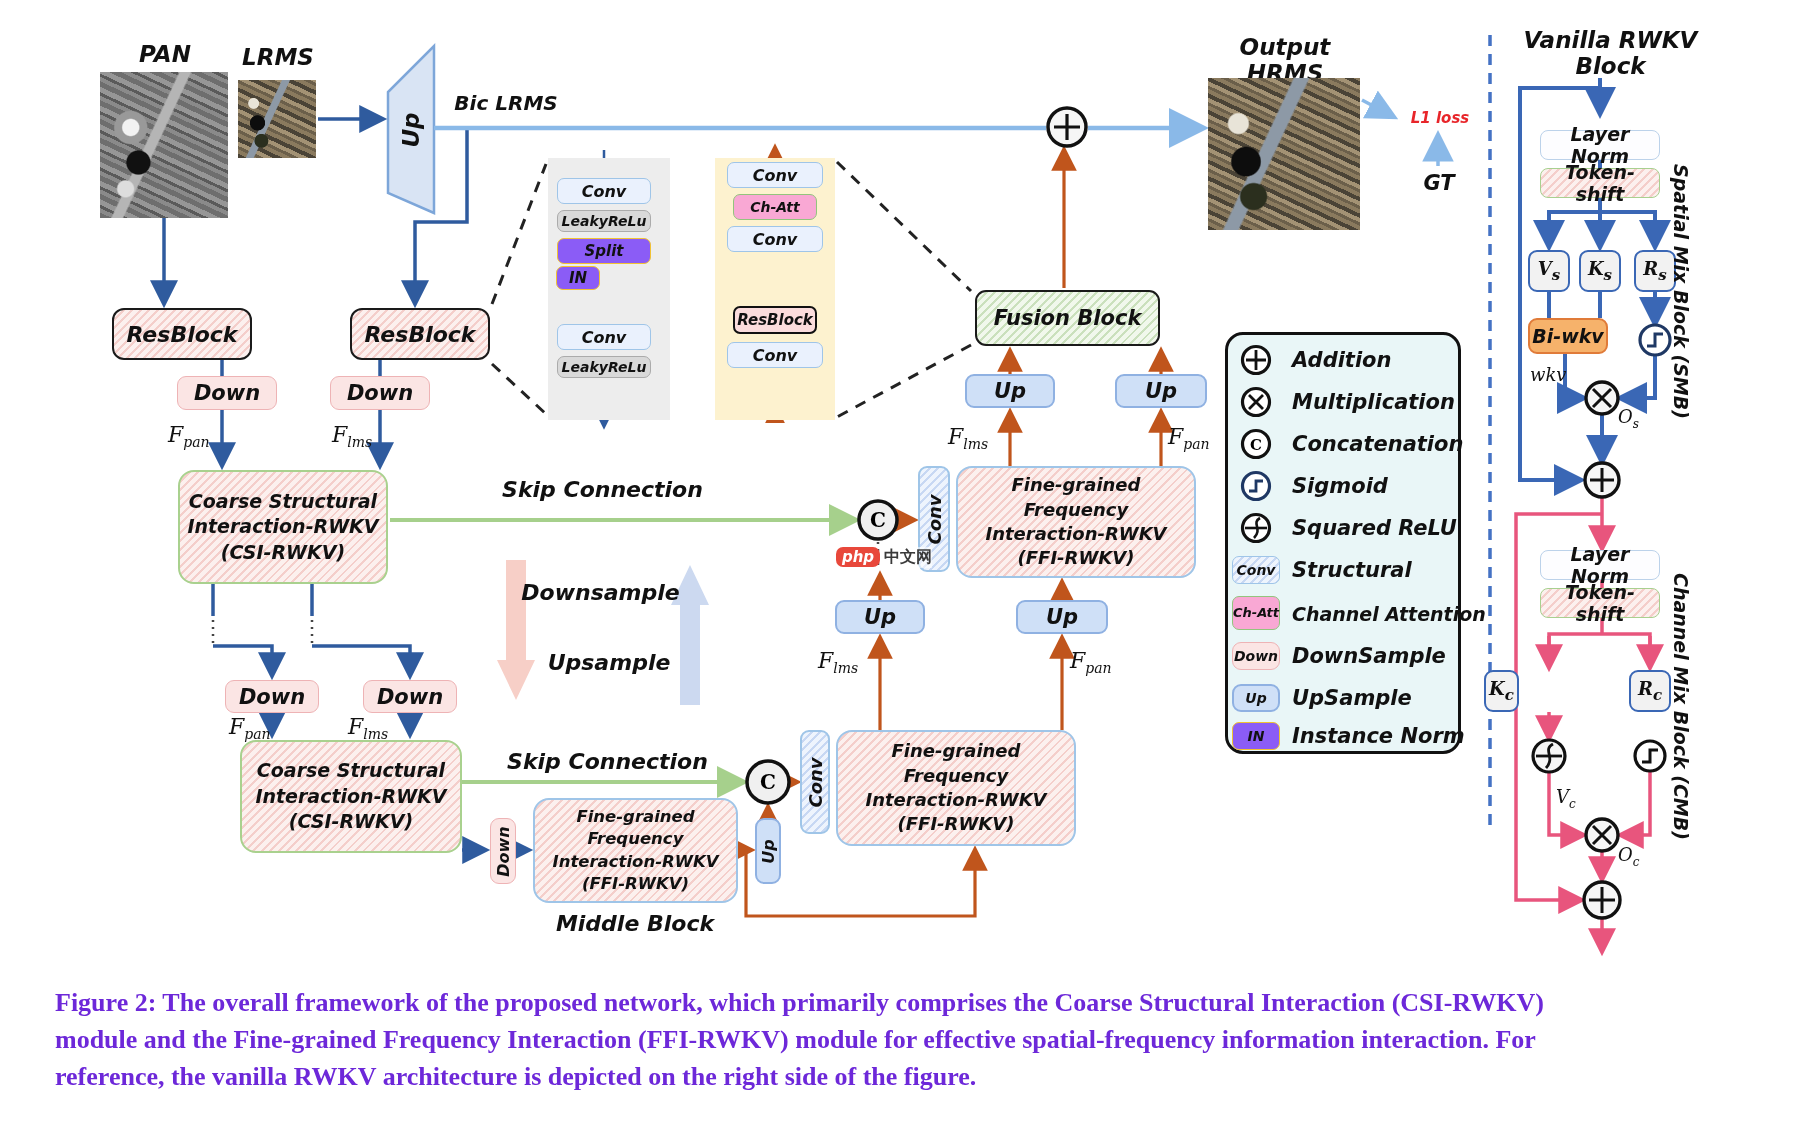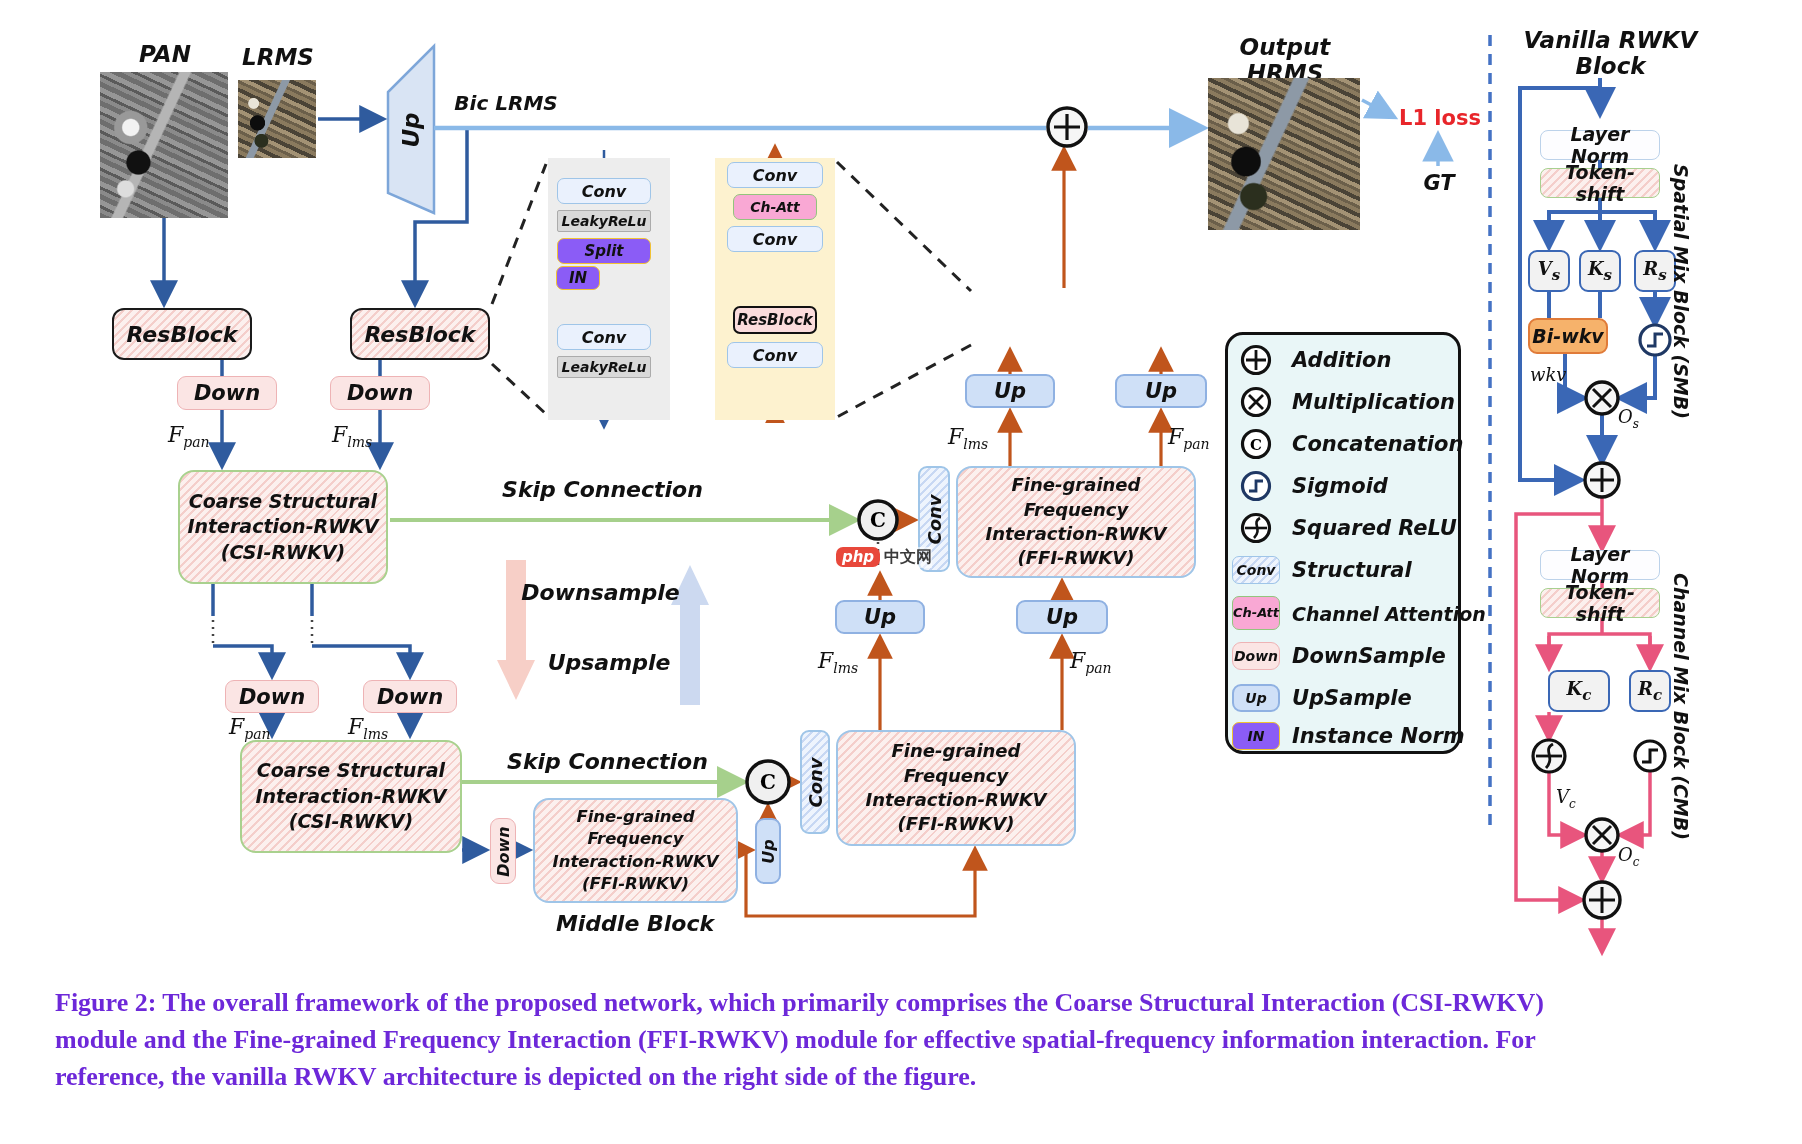--- a/index.html
+++ b/index.html
@@ -14,21 +14,21 @@
   .h-blue{background-color:#eef4fd;background-image:repeating-linear-gradient(135deg,rgba(110,150,220,.30) 0 2px,rgba(0,0,0,0) 2px 6px);}
   
   .resblock{border:2.5px solid #1a1a1a;border-radius:12px;font-size:22px;}
   .resblock-sm{background:#fbdcdc;border:2px solid #111;border-radius:7px;font-size:15px;}
   .csi{border:2px solid #a9d18e;border-radius:16px;font-size:19px;line-height:1.35;}
   .ffi{border:2px solid #9fc5e8;border-radius:16px;font-size:18px;line-height:1.35;}
   .fusion{border:2.5px solid #1a1a1a;border-radius:11px;font-size:21px;}
   .downchip{background:#fbe5e4;border:1.5px solid #eeb3b5;border-radius:9px;font-size:21px;}
   .upchip{background:#cfe0f7;border:2px solid #8fb1e2;border-radius:9px;font-size:21px;}
   .convchip{background:#eaf1fd;border:1.5px solid #9fc5e8;border-radius:7px;font-size:16px;}
-  .graychip{background:#d9d9d9;border:1.5px solid #ababab;border-radius:2px;font-size:14px;}
+  .graychip{background:#d9d9d9;border:1.5px solid #ababab;border-radius:7px;font-size:14px;}
   .yellowchip{background:#8b5cf6;border:1.5px solid #f1c232;border-radius:7px;font-size:15px;}
   .greenchip{background:#f9a8d4;border:1.5px solid #93c47d;border-radius:7px;font-size:14px;}
   .inset-gray{background:#ededed;}
   .inset-yellow{background:#fdf2cf;}
   .legendbox{background:#e9f6f7;border:3px solid #111;border-radius:18px;}
   .legend-label{font-size:21px;display:flex;align-items:center;}
   .smb{background:#fbe3cd;border:1.5px solid #969696;border-radius:14px;}
   .cmb{background:#e3f1f8;border:1.5px solid #a8c8dd;border-radius:14px;}
   .vkr{background:#f2f2f2;border:2px solid #3a67b5;border-radius:9px;font-family:"DejaVu Serif",serif;font-style:italic;font-size:18px;font-weight:bold;}
   .biwkv{background:#f6b26b;border:2px solid #e07b39;border-radius:9px;font-size:19px;}
@@ -50,21 +50,21 @@
   .sat-color{background:
     radial-gradient(circle at 25% 55%, #0d0d0d 0 10%, rgba(0,0,0,0) 11%),
     radial-gradient(circle at 20% 30%, #e8e4d8 0 6%, rgba(0,0,0,0) 7%),
     radial-gradient(circle at 30% 78%, #2b2f1e 0 8%, rgba(0,0,0,0) 9%),
     linear-gradient(115deg, rgba(0,0,0,0) 38%, #8d99a6 39% 45%, rgba(0,0,0,0) 46%),
     repeating-linear-gradient(25deg, #4a4336 0 4px, #8a7a5e 4px 8px, #6b5f4a 8px 11px, #a39274 11px 15px);}
   .php-pill{background:#e8483b;color:#fff;font-style:italic;font-weight:bold;border-radius:7px;
     padding:1px 6px;font-size:15px;margin-right:4px;}
   .php-site{color:#3a3a3a;font-size:16px;font-weight:600;background:rgba(255,255,255,.55);}
   .caption{font-family:"Liberation Serif","DejaVu Serif",serif;font-weight:bold;font-size:26px;line-height:1.42;color:#6d28d9;}
-  .l1{color:#e8252a;font-weight:bold;font-size:21px;text-align:right;}
+  .l1{color:#e8252a;font-style:italic;font-weight:bold;font-size:15px;text-align:right;}
   .skiplab,.samplab{font-style:italic;font-weight:bold;font-size:22px;}
   .mblab{font-style:italic;font-weight:bold;font-size:22px;}
   .biglab{font-style:italic;font-weight:600;font-size:22px;}
   svg text.ctext{font-family:"DejaVu Serif",serif;font-weight:bold;font-size:20px;}
   svg text.ctext-sm{font-family:"DejaVu Serif",serif;font-weight:bold;font-size:15px;}
 </style>
 </head>
 <body>
 
 <div id="fig">
@@ -314,20 +314,21 @@
   <div class="abs chip hand convchip" style="left:557px;top:324px;width:94px;height:26px;">Conv</div>
   <div class="abs chip hand graychip" style="left:557px;top:356px;width:94px;height:22px;">LeakyReLu</div>
 
   <div class="abs inset-yellow" style="left:715px;top:158px;width:120px;height:262px;"></div>
   <div class="abs chip hand convchip" style="left:727px;top:162px;width:96px;height:26px;">Conv</div>
   <div class="abs chip hand greenchip" style="left:733px;top:194px;width:84px;height:26px;">Ch-Att</div>
   <div class="abs chip hand convchip" style="left:727px;top:226px;width:96px;height:26px;">Conv</div>
   <div class="abs chip hand resblock-sm" style="left:733px;top:306px;width:84px;height:28px;">ResBlock</div>
   <div class="abs chip hand convchip" style="left:727px;top:342px;width:96px;height:26px;">Conv</div>
 
+  <div class="abs chip hand h-green fusion" style="left:975px;top:290px;width:185px;height:56px;">Fusion Block</div>
   <div class="abs chip hand upchip" style="left:965px;top:374px;width:90px;height:34px;">Up</div>
   <div class="abs chip hand upchip" style="left:1115px;top:374px;width:92px;height:34px;">Up</div>
   <div class="abs flabel" style="left:948px;top:424px;"><span>F</span><sub>lms</sub></div>
   <div class="abs flabel" style="left:1168px;top:424px;"><span>F</span><sub>pan</sub></div>
 
   <div class="abs chip hand h-blue vert-rot" style="left:918px;top:466px;width:32px;height:106px;border:2px solid #9fc5e8;border-radius:9px;">
     <span style="font-size:18px;">Conv</span>
   </div>
   <div class="abs chip hand h-pink ffi" style="left:956px;top:466px;width:240px;height:112px;">
     <div><span>Fine-grained Frequency</span><br><span>Interaction-RWKV</span><br><span>(FFI-RWKV)</span></div>
@@ -430,21 +431,21 @@
       <span><span>R</span><sub>s</sub></span>
     </div>
   <div class="abs chip hand biwkv" style="left:1528px;top:318px;width:80px;height:36px;">Bi-wkv</div>
   <div class="abs mathlab" style="left:1530px;top:364px;">wkv</div>
   <div class="abs mathlab" style="left:1618px;top:406px;"><span>O</span><sub>s</sub></div>
   <div class="abs vlabel" style="left:1668px;top:148px;width:26px;height:286px;">Spatial Mix Block (SMB)</div>
 
   <div class="abs cmb" style="left:1524px;top:534px;width:174px;height:332px;z-index:-1;"></div>
   <div class="abs chip hand lnchip" style="left:1540px;top:550px;width:120px;height:30px;">Layer Norm</div>
   <div class="abs chip hand tschip h-pink" style="left:1540px;top:588px;width:120px;height:30px;">Token-shift</div>
-  <div class="abs chip vkr" style="left:1548px;top:670px;width:62px;height:42px;">
+  <div class="abs chip vkr" style="left:1484px;top:670px;width:35px;height:42px;">
       <span><span>K</span><sub>c</sub></span>
     </div>
   <div class="abs chip vkr" style="left:1629px;top:670px;width:42px;height:42px;">
       <span><span>R</span><sub>c</sub></span>
     </div>
   <div class="abs mathlab" style="left:1556px;top:786px;"><span>V</span><sub>c</sub></div>
   <div class="abs mathlab" style="left:1618px;top:844px;"><span>O</span><sub>c</sub></div>
   <div class="abs vlabel" style="left:1668px;top:556px;width:26px;height:300px;">Channel Mix Block (CMB)</div>
 
   <div class="abs caption" style="left:55px;top:985px;width:1492px;">Figure 2: The overall framework of the proposed network, which primarily comprises the Coarse Structural Interaction (CSI-RWKV) module and the Fine-grained Frequency Interaction (FFI-RWKV) module for effective spatial-frequency information interaction. For reference, the vanilla RWKV architecture is depicted on the right side of the figure.</div>

